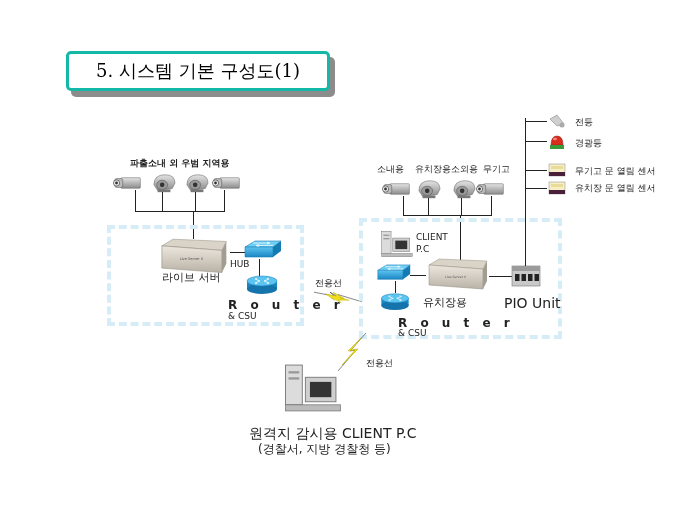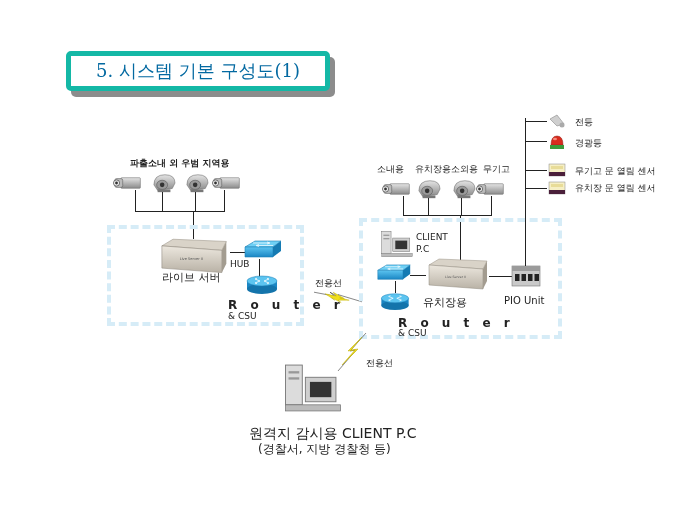--- a/index.html
+++ b/index.html
@@ -1,23 +1,23 @@
 <!DOCTYPE html>
 <html><head>
 <meta charset="utf-8">
 <style>
   html, body { margin:0; padding:0; background:#ffffff; }
   body { width:680px; height:510px; position:relative; overflow:hidden;
          font-family:"DejaVu Sans", "Liberation Sans", sans-serif; color:#111; }
   .abs { position:absolute; }
   .title-shadow { position:absolute; left:71px; top:57px; width:264px; height:40px; background:#8c8c8c; border-radius:5px; }
   .title-box { position:absolute; left:66px; top:51px; width:264px; height:40px; background:#fff;
-               border:5px solid #14b8a6; border-radius:5px; box-sizing:border-box;
+               border:3px solid #14b8a6; border-radius:5px; box-sizing:border-box;
                display:flex; align-items:center; justify-content:center;
-               font-family:"DejaVu Serif","Liberation Serif",serif; font-size:18px; color:#0369a1; }
+               font-family:"DejaVu Serif","Liberation Serif",serif; font-size:18px; color:#000000; }
   .zone { position:absolute; border:4px dashed #d6ecf7; box-sizing:border-box; }
   .lbl { position:absolute; font-size:9px; white-space:nowrap; color:#222; }
   .lbl-lg { font-size:11px; }
   .lbl-bold { font-weight:normal; }
   .spaced { letter-spacing:4.5px; font-weight:bold; font-size:12px; }
   .line { position:absolute; background:#222; }
   svg { overflow:visible; }
 </style>
 </head>
 <body>
@@ -183,21 +183,21 @@
 
 <svg class="abs" style="left:423px;top:257px" width="68" height="36">
     <use href="#server" width="68" height="36"></use>
   </svg>
 <div class="line" style="left:489px;top:276px;width:24px;height:1px"></div>
 <svg class="abs" style="left:510px;top:262px" width="32" height="26">
     <use href="#pio" width="32" height="26"></use>
   </svg>
 
 <div class="lbl lbl-lg" style="left:423px;top:295px">유치장용</div>
-<div class="lbl lbl-bold" style="left:504px;top:295px;font-size:10px">PIO Unit</div>
+<div class="lbl lbl-bold" style="left:504px;top:295px;font-size:14px">PIO Unit</div>
 <div class="lbl spaced" style="left:398px;top:316px">R o u t e r</div>
 <div class="lbl lbl-bold" style="left:398px;top:328px">&amp; CSU</div>
 
 <div class="line" style="left:525px;top:118px;width:1px;height:148px"></div>
 <div class="line" style="left:525px;top:121px;width:22px;height:1px"></div>
 <div class="line" style="left:525px;top:141px;width:22px;height:1px"></div>
 <div class="line" style="left:525px;top:170px;width:22px;height:1px"></div>
 <div class="line" style="left:525px;top:188px;width:22px;height:1px"></div>
 
 <svg class="abs" style="left:547px;top:113px" width="20" height="16" viewBox="0 0 20 16">

